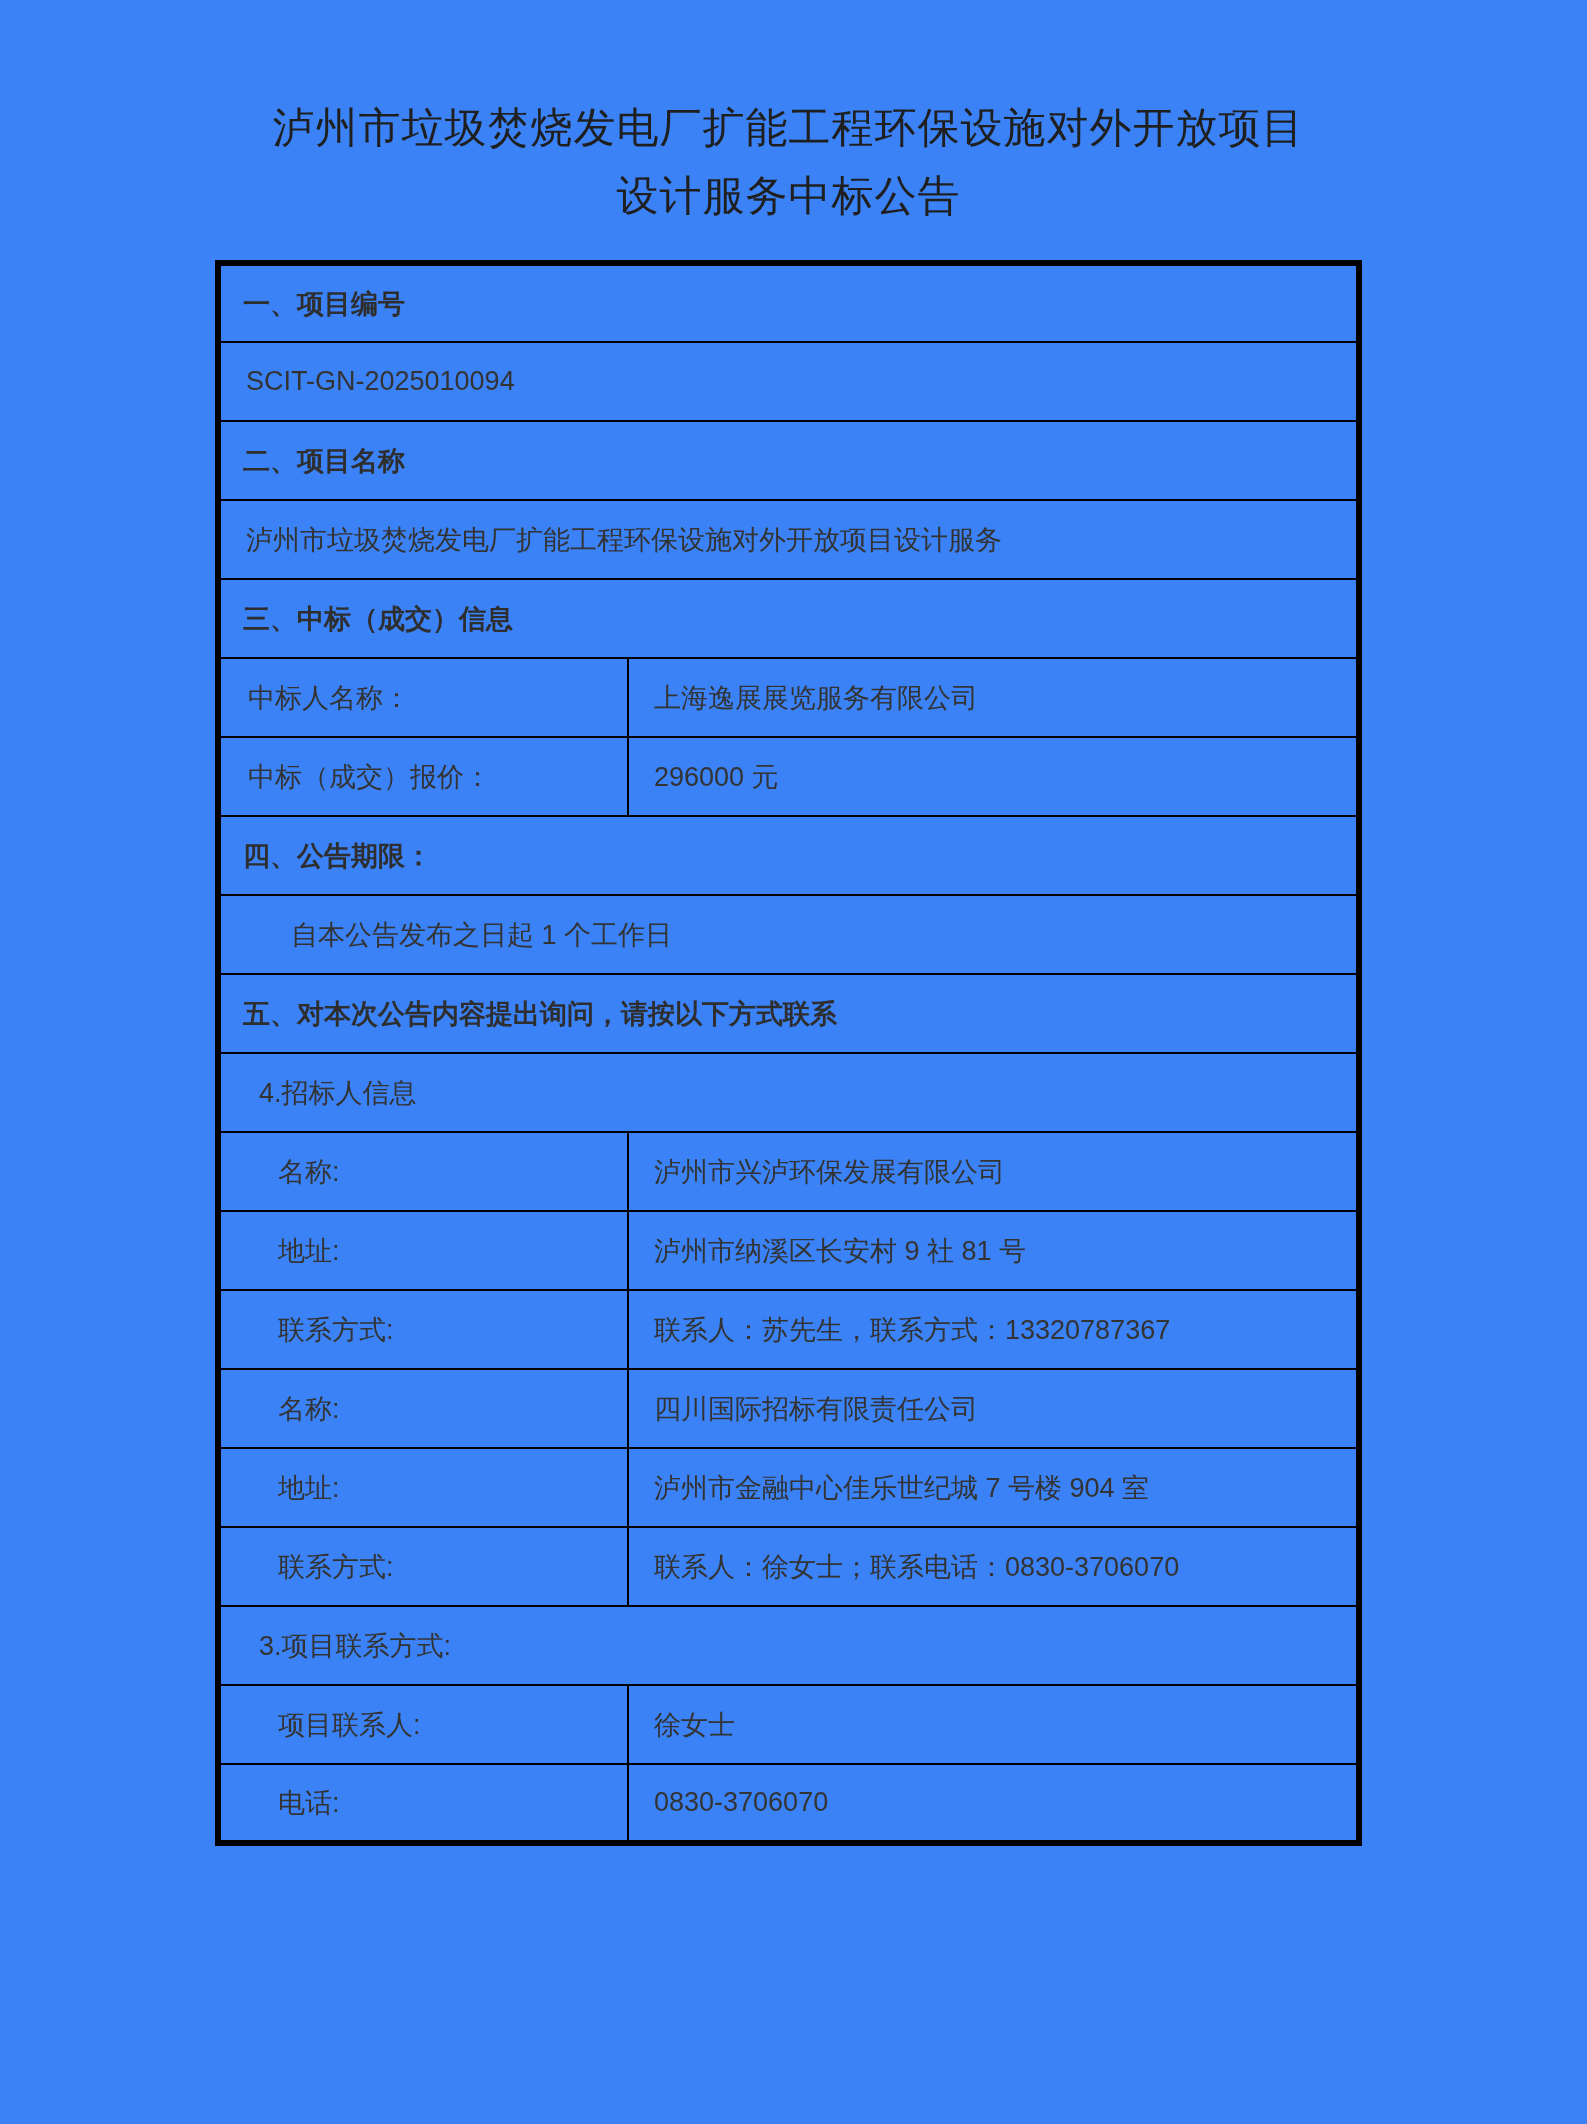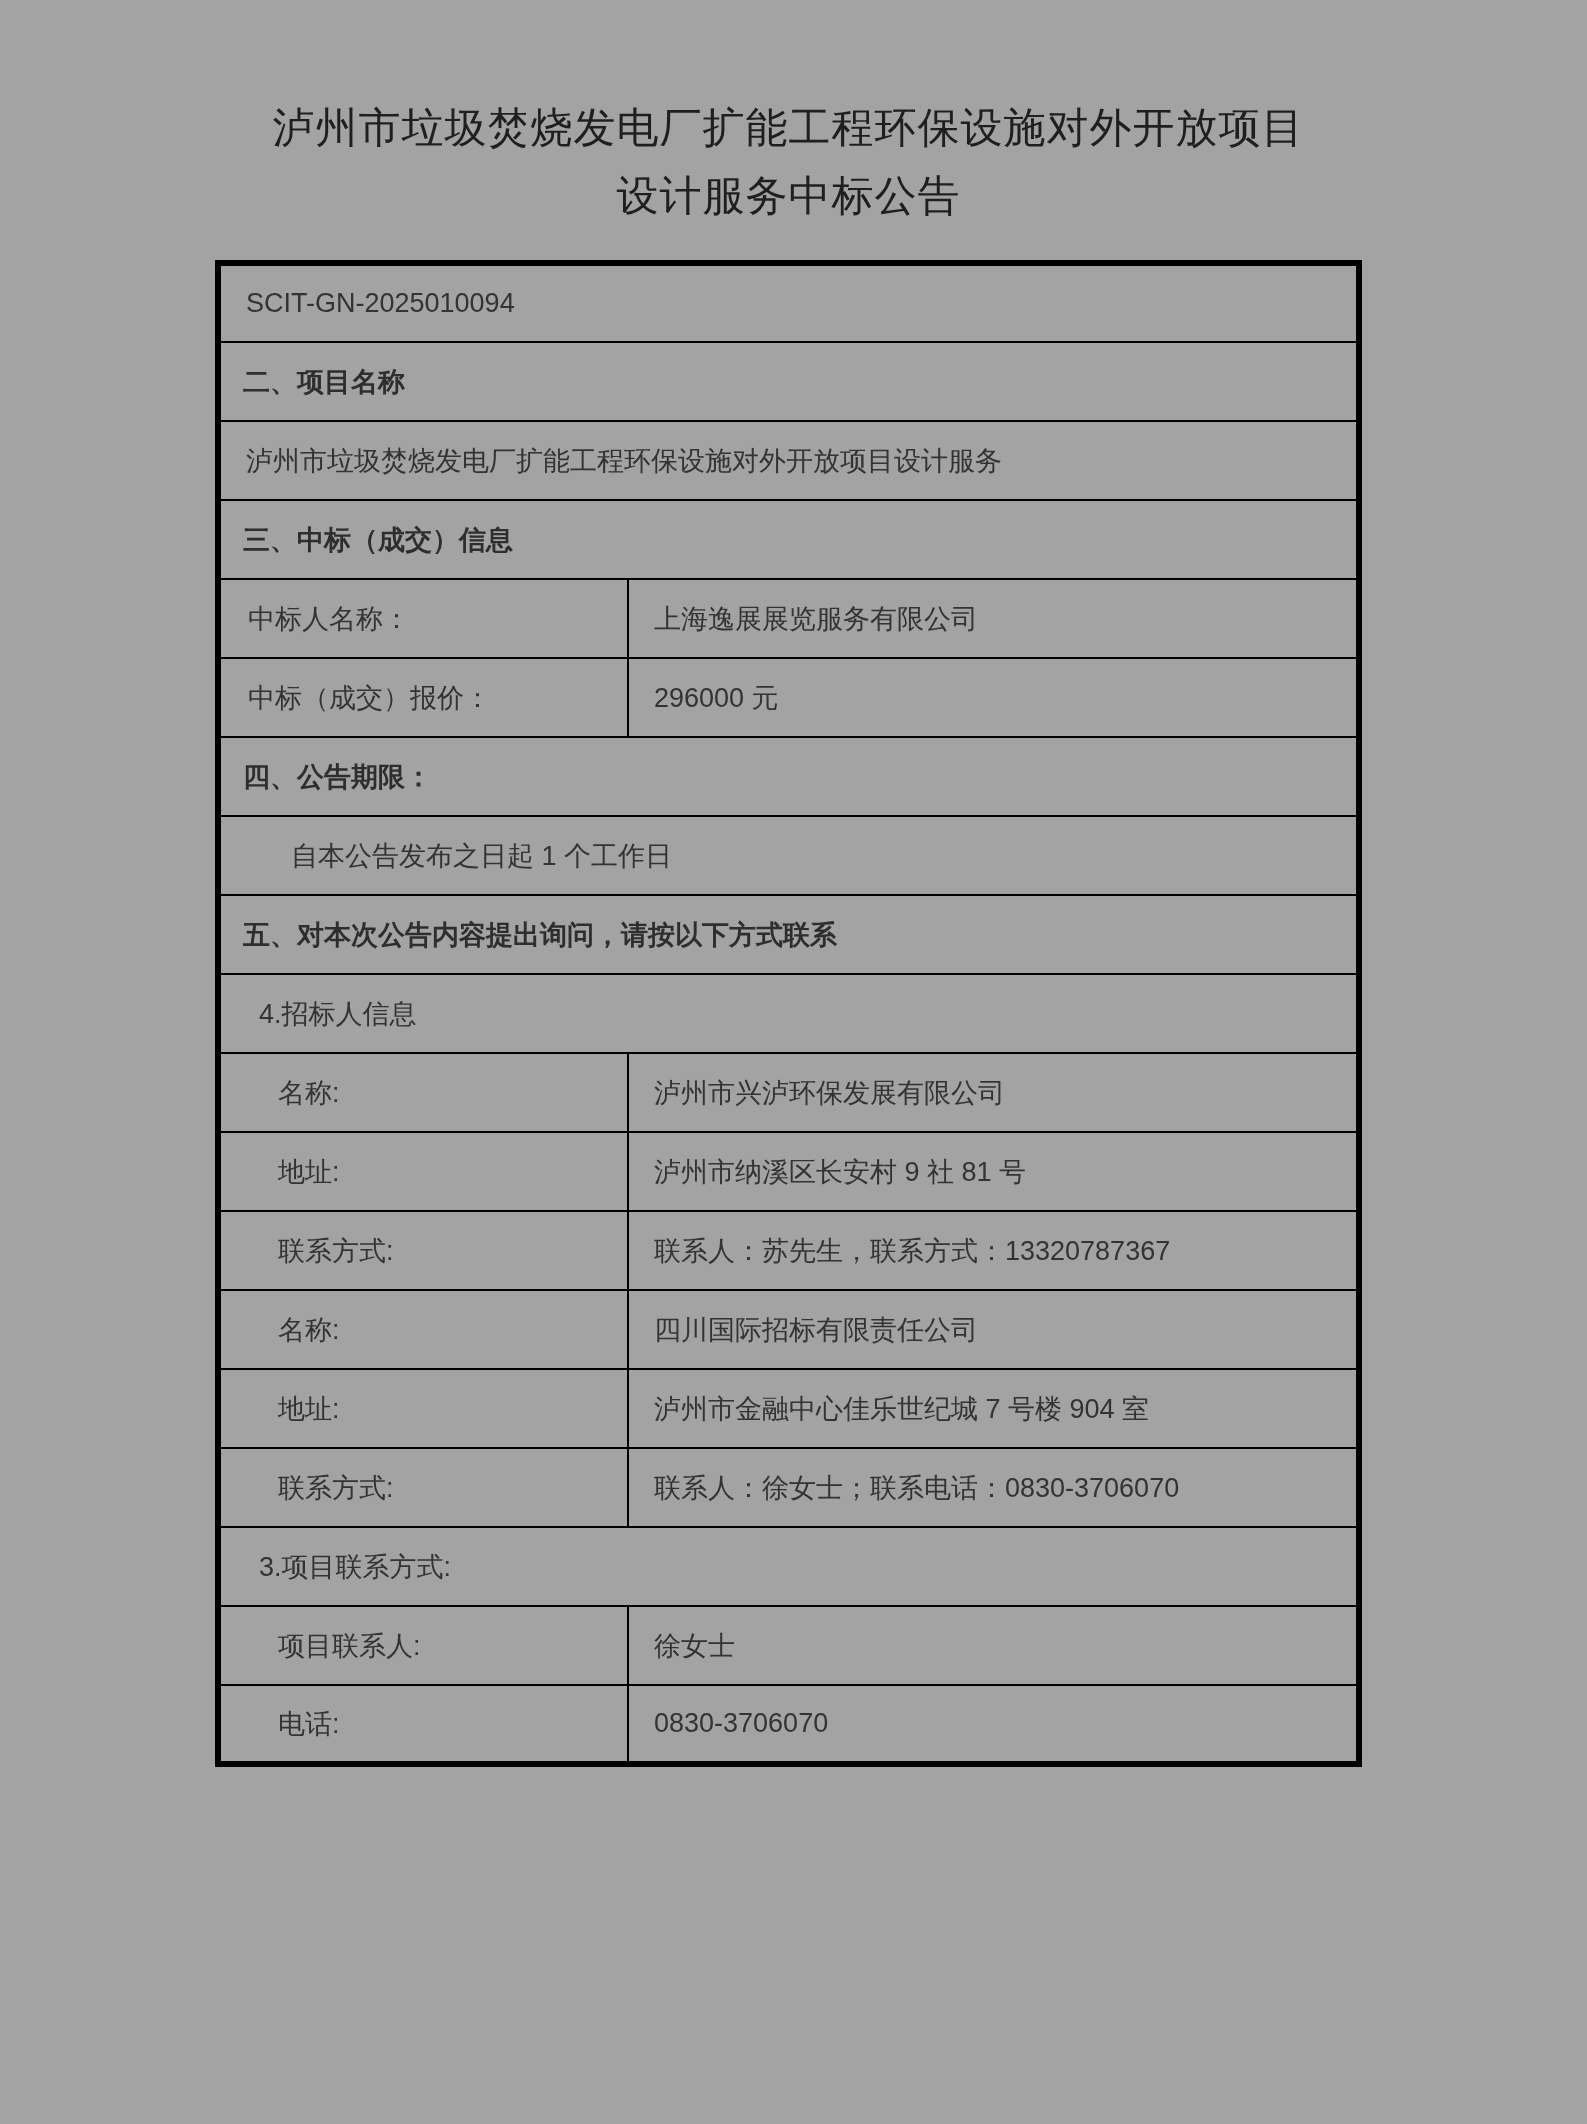--- a/index.html
+++ b/index.html
@@ -7,21 +7,21 @@
   body {
     width: 1587px;
     height: 2124px;
     font-family: "Liberation Sans", "DejaVu Sans", sans-serif;
     color: #333333;
     overflow: hidden;
   }
   .page {
     width: 1587px;
     height: 2124px;
-    background: #a3a3a3;
+    background: #3b82f6;
   }
   .doc-title {
     padding-top: 94px;
     width: 1147px;
     margin-left: 215px;
     text-align: center;
     font-family: "Liberation Serif", "DejaVu Serif", serif;
     font-weight: 400;
     font-size: 42px;
     line-height: 68px;
@@ -68,20 +68,23 @@
     <div>泸州市垃圾焚烧发电厂扩能工程环保设施对外开放项目</div>
     <div>设计服务中标公告</div>
   </div>
 
   <table class="announcement">
     <colgroup>
       <col class="c1">
       <col class="c2">
     </colgroup>
     <tbody>
+        <tr>
+          <td colspan="2" class="cell section">一、项目编号</td>
+        </tr>
         <tr>
           <td colspan="2" class="cell value">SCIT-GN-2025010094</td>
         </tr>
         <tr>
           <td colspan="2" class="cell section">二、项目名称</td>
         </tr>
         <tr>
           <td colspan="2" class="cell value">泸州市垃圾焚烧发电厂扩能工程环保设施对外开放项目设计服务</td>
         </tr>
         <tr>

